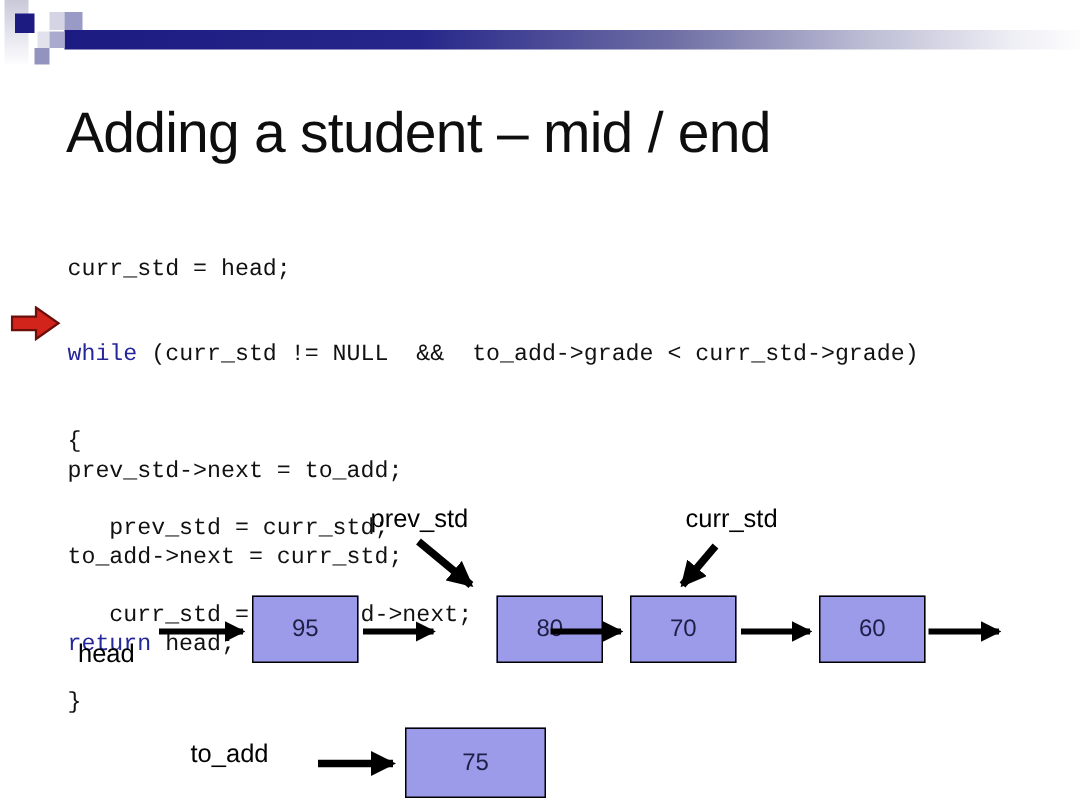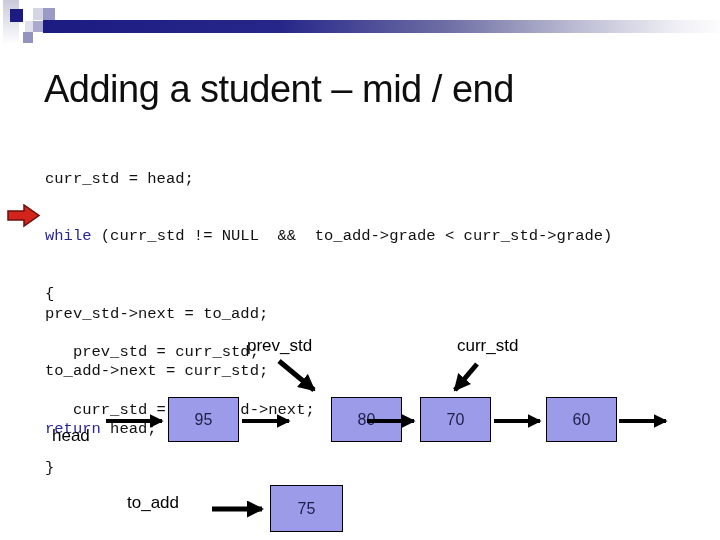--- a/index.html
+++ b/index.html
@@ -48,21 +48,21 @@
   .lbl-prev{left:247px;top:336px;}
   .lbl-curr{left:457px;top:336px;}
   .lbl-toadd{left:127px;top:493px;}
   .node{
     position:absolute;top:397px;width:71px;height:45px;
     background:var(--node_fill);border:1px solid var(--node_border);
     display:flex;align-items:center;justify-content:center;
     font-size:16px;font-weight:500;color:#1e1e46;box-sizing:border-box;
   }
   .n0{left:168px;} .n1{left:295px;margin-left:36px;} .n2{left:420px;} .n3{left:546px;}
-  .node-new{top:485px;left:270px;width:73px;height:47px;}
+  .node-new{top:485px;left:270px;width:94px;height:47px;}
   .arrow-layer{position:absolute;left:0;top:330px;width:720px;height:210px;}
 </style>
 </head>
 <body>
 
 <div class="vbar"></div>
 <div class="banner"></div>
 <div class="sq sq-dark1"></div>
 <div class="sq sq-light1"></div>
 <div class="sq sq-med1"></div>

